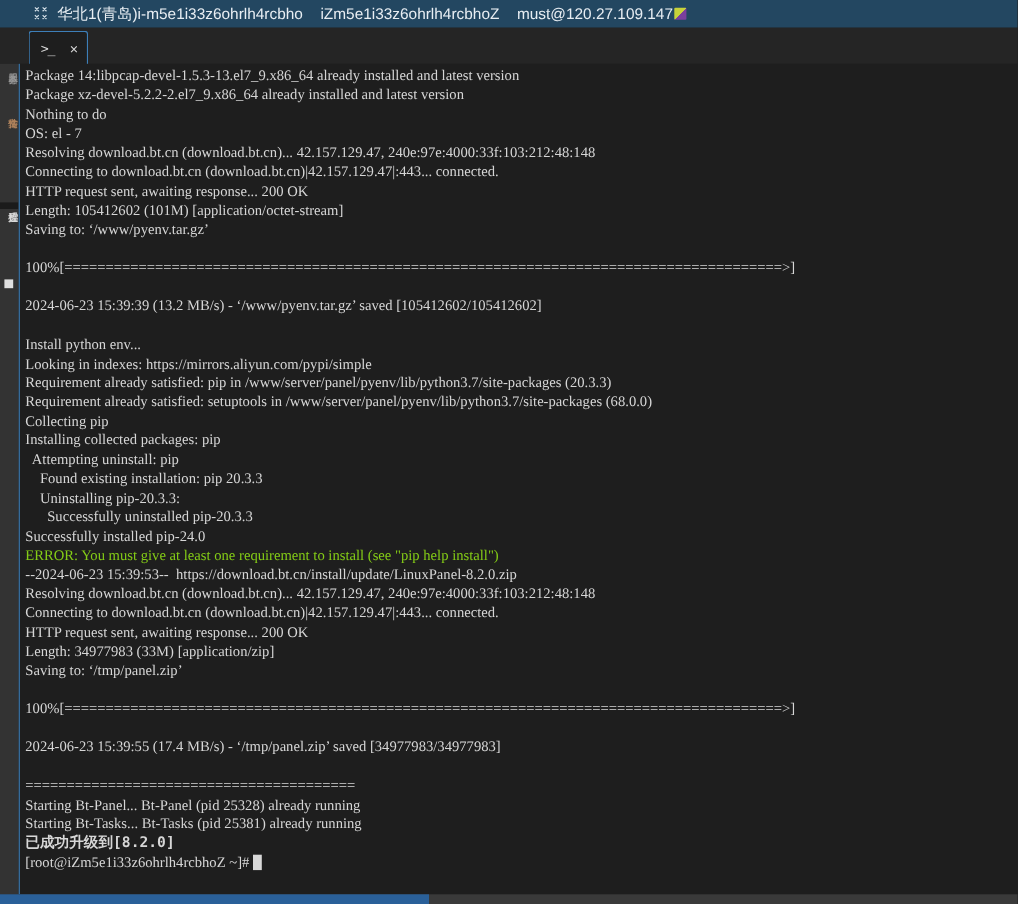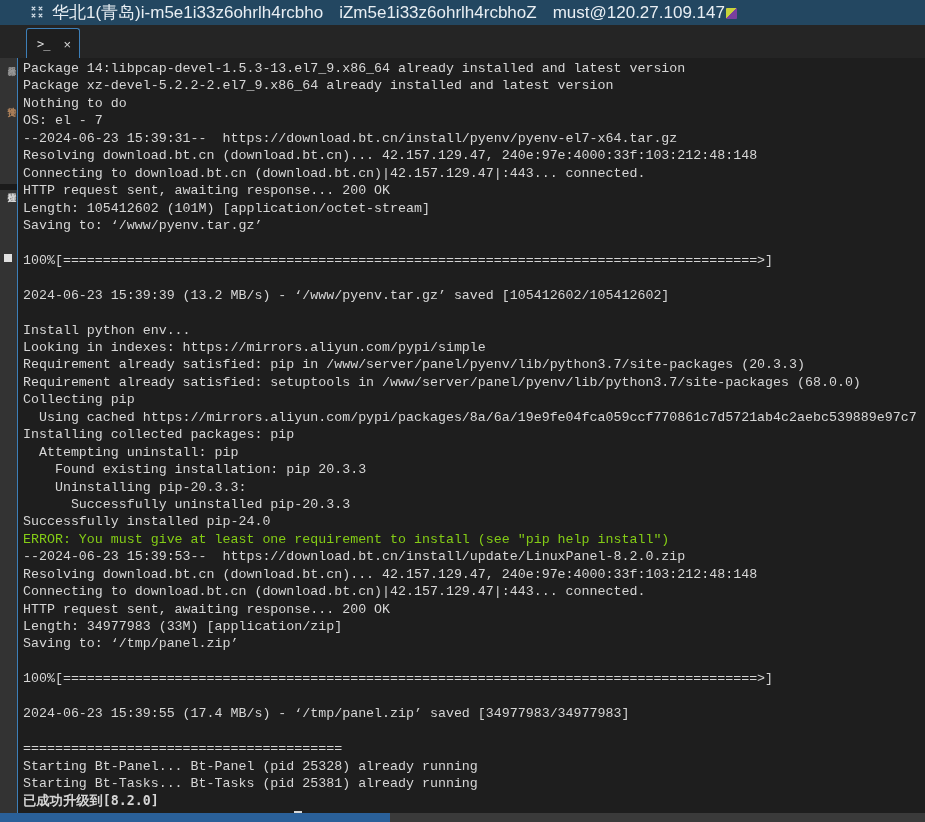--- a/index.html
+++ b/index.html
@@ -25,21 +25,21 @@
 
   
   .titlebar {
     height: 25px;
     min-height: 25px;
     background: #234761;
     display: flex;
     align-items: center;
     color: #e8eef3;
     font-family: "Liberation Sans", sans-serif;
-    font-size: 17px;
+    font-size: 14px;
     padding-left: 28px;
     box-sizing: border-box;
     position: relative;
     z-index: 5;
   }
   .tb-icon {
     position: absolute;
     left: 30px;
     top: 5px;
     width: 14px;
@@ -157,21 +157,21 @@
     overflow: hidden;
   }
   .term {
     position: absolute;
     left: 0; top: 0; right: 0; bottom: 0;
     padding: 2px 0 0 5px;
     box-sizing: border-box;
     overflow: hidden;
   }
   .line {
-    font-family: Liberation Mono, monospace;
+    font-family: Liberation Serif, serif;
     font-size: 13.3px;
     line-height: 17.45px;
     color: #d6d6d6;
     white-space: pre;
     letter-spacing: 0px;
     height: 17.45px;
   }
   .line.err { color: #84cc16; }
   .line.cn  { font-family: "DejaVu Sans Mono", "DejaVu Sans", monospace; font-weight: bold; }
   .cursor {
@@ -236,37 +236,35 @@
       <div class="rail-grp rail-c">远程监控</div>
 
     </div>
 
     <div class="termwrap">
       <div class="term" id="term">
           <div class="line">Package 14:libpcap-devel-1.5.3-13.el7_9.x86_64 already installed and latest version</div>
           <div class="line">Package xz-devel-5.2.2-2.el7_9.x86_64 already installed and latest version</div>
           <div class="line">Nothing to do</div>
           <div class="line">OS: el - 7</div>
-          <div class="line">--2024-06-23 15:39:31--  https://download.bt.cn/install/pyenv/pyenv-el7-x64.tar.gz</div>
           <div class="line">Resolving download.bt.cn (download.bt.cn)... 42.157.129.47, 240e:97e:4000:33f:103:212:48:148</div>
           <div class="line">Connecting to download.bt.cn (download.bt.cn)|42.157.129.47|:443... connected.</div>
           <div class="line">HTTP request sent, awaiting response... 200 OK</div>
           <div class="line">Length: 105412602 (101M) [application/octet-stream]</div>
           <div class="line">Saving to: ‘/www/pyenv.tar.gz’</div>
           <div class="line"></div>
           <div class="line">100%[=======================================================================================&gt;]</div>
           <div class="line"></div>
           <div class="line">2024-06-23 15:39:39 (13.2 MB/s) - ‘/www/pyenv.tar.gz’ saved [105412602/105412602]</div>
           <div class="line"></div>
           <div class="line">Install python env...</div>
           <div class="line">Looking in indexes: https://mirrors.aliyun.com/pypi/simple</div>
           <div class="line">Requirement already satisfied: pip in /www/server/panel/pyenv/lib/python3.7/site-packages (20.3.3)</div>
           <div class="line">Requirement already satisfied: setuptools in /www/server/panel/pyenv/lib/python3.7/site-packages (68.0.0)</div>
           <div class="line">Collecting pip</div>
-          <div class="line">  Using cached https://mirrors.aliyun.com/pypi/packages/8a/6a/19e9fe04fca059ccf770861c7d5721ab4c2aebc539889e97c7</div>
           <div class="line">Installing collected packages: pip</div>
           <div class="line">  Attempting uninstall: pip</div>
           <div class="line">    Found existing installation: pip 20.3.3</div>
           <div class="line">    Uninstalling pip-20.3.3:</div>
           <div class="line">      Successfully uninstalled pip-20.3.3</div>
           <div class="line">Successfully installed pip-24.0</div>
           <div class="line err">ERROR: You must give at least one requirement to install (see "pip help install")</div>
           <div class="line">--2024-06-23 15:39:53--  https://download.bt.cn/install/update/LinuxPanel-8.2.0.zip</div>
           <div class="line">Resolving download.bt.cn (download.bt.cn)... 42.157.129.47, 240e:97e:4000:33f:103:212:48:148</div>
           <div class="line">Connecting to download.bt.cn (download.bt.cn)|42.157.129.47|:443... connected.</div>

